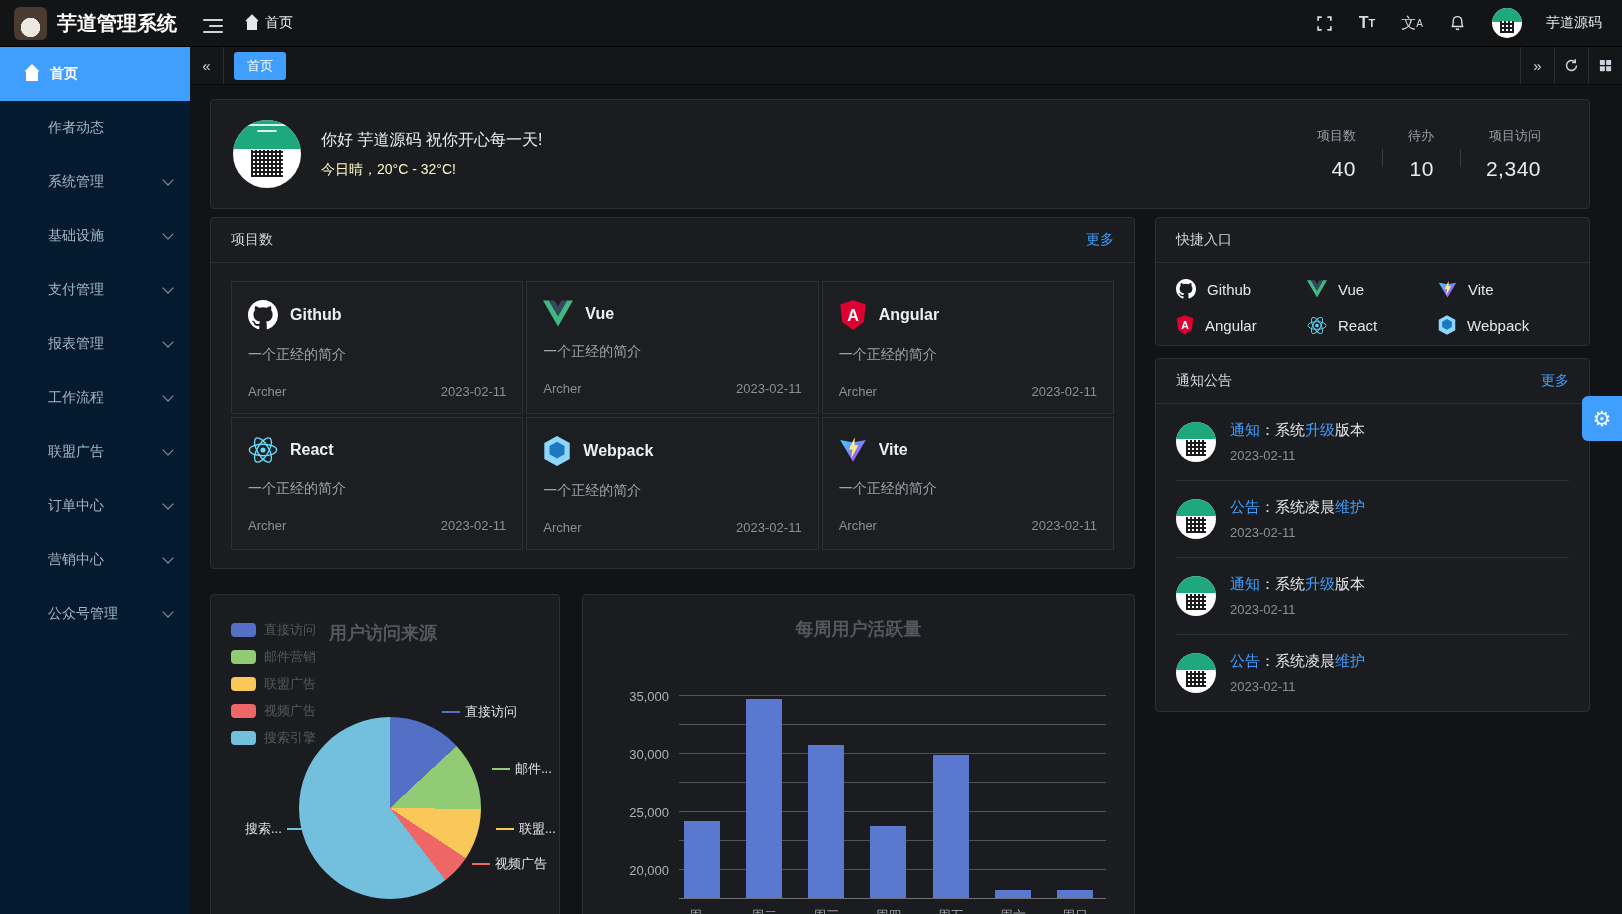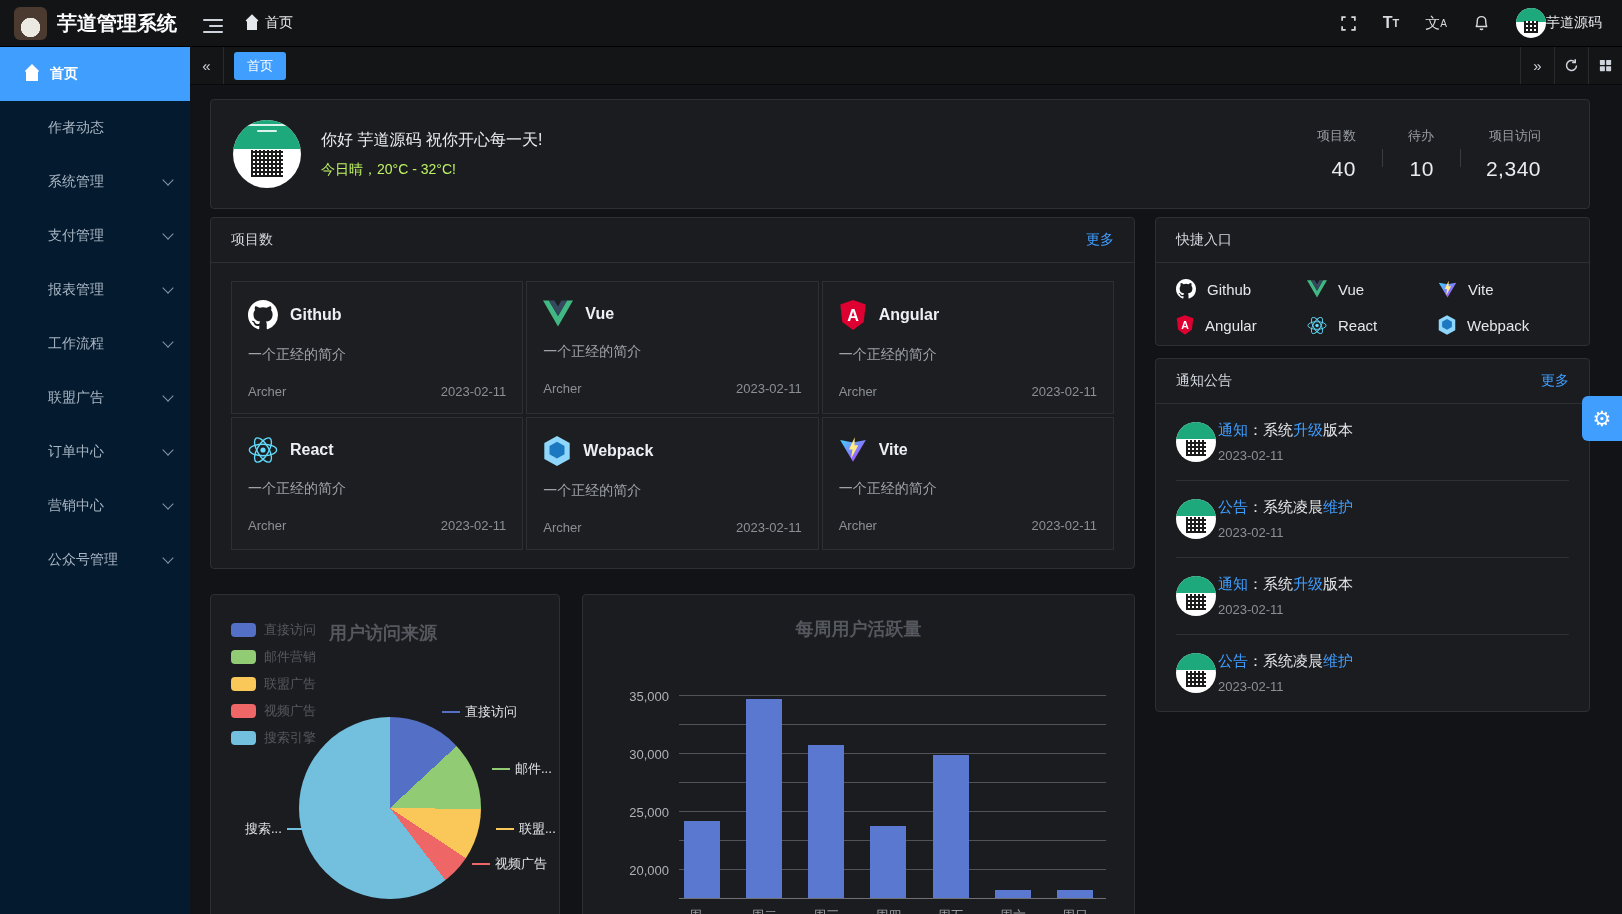--- a/index.html
+++ b/index.html
@@ -16,21 +16,21 @@
   .fold-icon { width:20px; height:16px; display:inline-block; margin-right:22px; cursor:pointer; }
   .fold-icon span { display:block; height:2px; background:#cfd3dc; margin:4px 0; border-radius:1px; }
   .fold-icon span:nth-child(2){ width:70%; margin-left:30%; }
   .breadcrumb { display:flex; align-items:center; gap:6px; font-size:14px; color:#e5e8ec; }
   .hd-right { margin-left:auto; display:flex; align-items:center; gap:26px; }
   .hd-ic { color:#d8dbe0; display:flex; align-items:center; cursor:pointer; }
   .tt-icon { font-weight:bold; font-size:16px; }
   .tt-icon small { font-size:11px; font-weight:bold; }
   .lang-icon { font-size:15px; }
   .lang-icon small { font-size:10px; vertical-align:-2px; }
-  .user-chip { display:flex; align-items:center; gap:0; cursor:pointer; }
+  .user-chip { display:flex; align-items:center; gap:24px; cursor:pointer; }
   .user-name { font-size:14px; color:#e5e8ec; }
 
   
   .qr-avatar { border-radius:50%; background:#fff; position:relative; overflow:hidden; flex:0 0 auto; }
   .qr-avatar .band { position:absolute; left:0; top:0; right:0; height:42%; background:#1ea97c; }
   .qr-avatar .band i { display:block; height:2px; background:rgba(255,255,255,.85);
     margin:4px auto 2px; width:55%; border-radius:1px; }
   .qr-avatar .band i+i { width:30%; height:2px; }
   .qr-avatar .code { position:absolute; left:26%; top:44%; width:48%; height:40%;
     background: repeating-linear-gradient(0deg,#1b1b1b 0 2px,transparent 2px 4px),
@@ -73,21 +73,21 @@
   
   .content { flex:1; padding:14px 32px 0 20px; overflow:hidden; }
   .panel { background:#1b1c1f; border:1px solid #2e2f33; border-radius:4px; }
   .panel-header { padding:13px 20px; display:flex; align-items:center; justify-content:space-between;
     border-bottom:1px solid #2e2f33; font-size:14px; color:#d3d7de; }
   .more-link { color:#409eff; font-size:14px; cursor:pointer; }
 
   .welcome { height:110px; display:flex; align-items:center; padding:0 22px; margin-bottom:8px; }
   .welcome-text { margin-left:20px; }
   .greet { font-size:16px; color:#e8ebef; }
-  .weather { font-size:14px; color:#bef264; margin-top:10px; }
+  .weather { font-size:14px; color:#fef9c3; margin-top:10px; }
   .stats { margin-left:auto; display:flex; }
   .stat { padding:0 26px; text-align:right; position:relative; }
   .stat + .stat:before { content:""; position:absolute; left:0; top:22px; bottom:14px;
     border-left:1px solid #3a3b3f; }
   .stat .s-label { font-size:13px; color:#989da4; }
   .stat .s-value { font-size:21px; color:#e8ebef; margin-top:12px; letter-spacing:.5px; }
 
   .cols { display:flex; gap:20px; }
   .col-left { width:925px; flex:0 0 auto; }
   .col-right { flex:1; min-width:0; }
@@ -125,21 +125,21 @@
   .bar { width:36px; background:#5b78d0; }
   .xlabels { position:absolute; left:88px; right:28px; top:312px; display:flex; }
   .xlabel { flex:1; text-align:center; font-size:13px; color:#9a9da2; }
 
   .shortcut-body { padding:16px 20px 10px; display:grid; grid-template-columns:repeat(3,1fr);
     row-gap:16px; }
   .shortcut { display:flex; align-items:center; gap:11px; font-size:15px; color:#e3e6ea; cursor:pointer; }
 
   .notice-panel { margin-top:12px; }
   .notice-body { padding:0 20px; }
-  .notice-item { display:flex; align-items:center; gap:2px; padding:17px 0;
+  .notice-item { display:flex; align-items:center; gap:14px; padding:17px 0;
     border-bottom:1px solid #2e2f33; }
   .notice-item:last-child { border-bottom:none; }
   .n-line1 { font-size:15px; }
   .n-seg { color:#e3e6ea; } .n-seg.hl { color:#409eff; cursor:pointer; }
   .n-date { font-size:13px; color:#8b9095; margin-top:8px; }
 
   .gear-btn { position:fixed; right:0; top:396px; width:40px; height:45px; background:#409eff;
     border-radius:6px 0 0 6px; display:flex; align-items:center; justify-content:center;
     cursor:pointer; }
   .gear-glyph { color:#fff; font-size:21px; }
@@ -193,20 +193,24 @@
       <span class="mi-label">首页</span>
     </div>
     <div class="menu-item indent">
       <span>作者动态</span>
     </div>
     <div class="menu-item indent">
       <span>系统管理</span>
       <span class="caret"></span>
     </div>
     <div class="menu-item indent">
+      <span>基础设施</span>
+      <span class="caret"></span>
+    </div>
+    <div class="menu-item indent">
       <span>支付管理</span>
       <span class="caret"></span>
     </div>
     <div class="menu-item indent">
       <span>报表管理</span>
       <span class="caret"></span>
     </div>
     <div class="menu-item indent">
       <span>工作流程</span>
       <span class="caret"></span>

